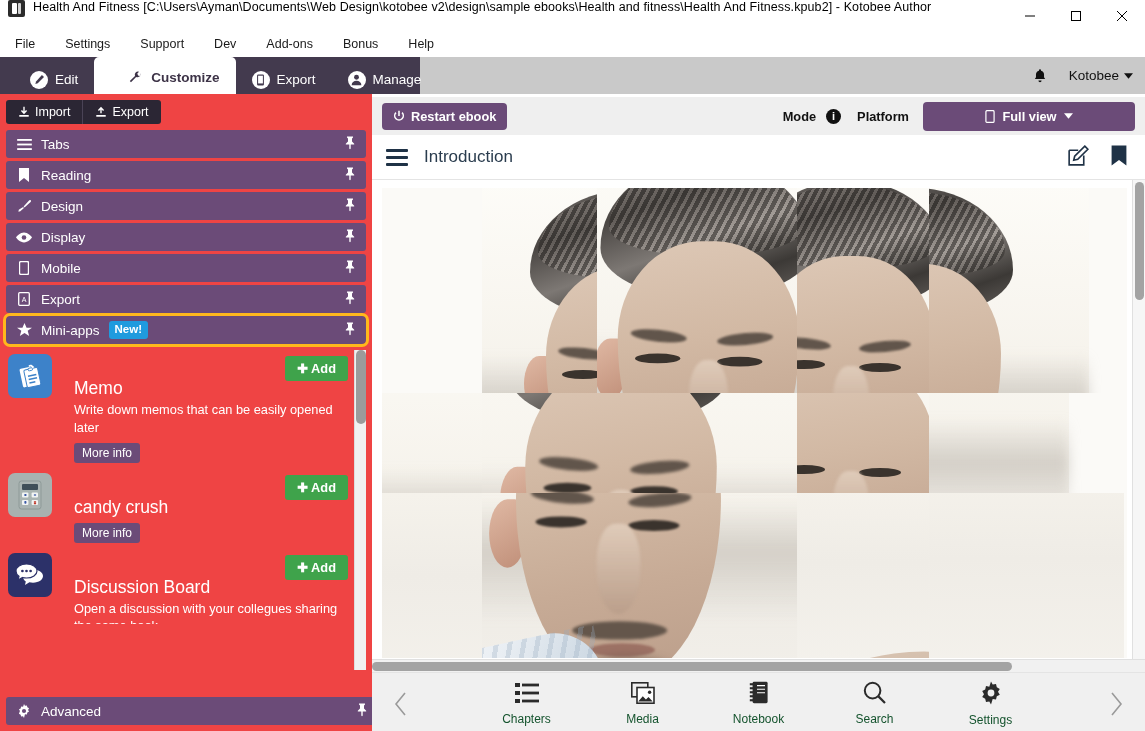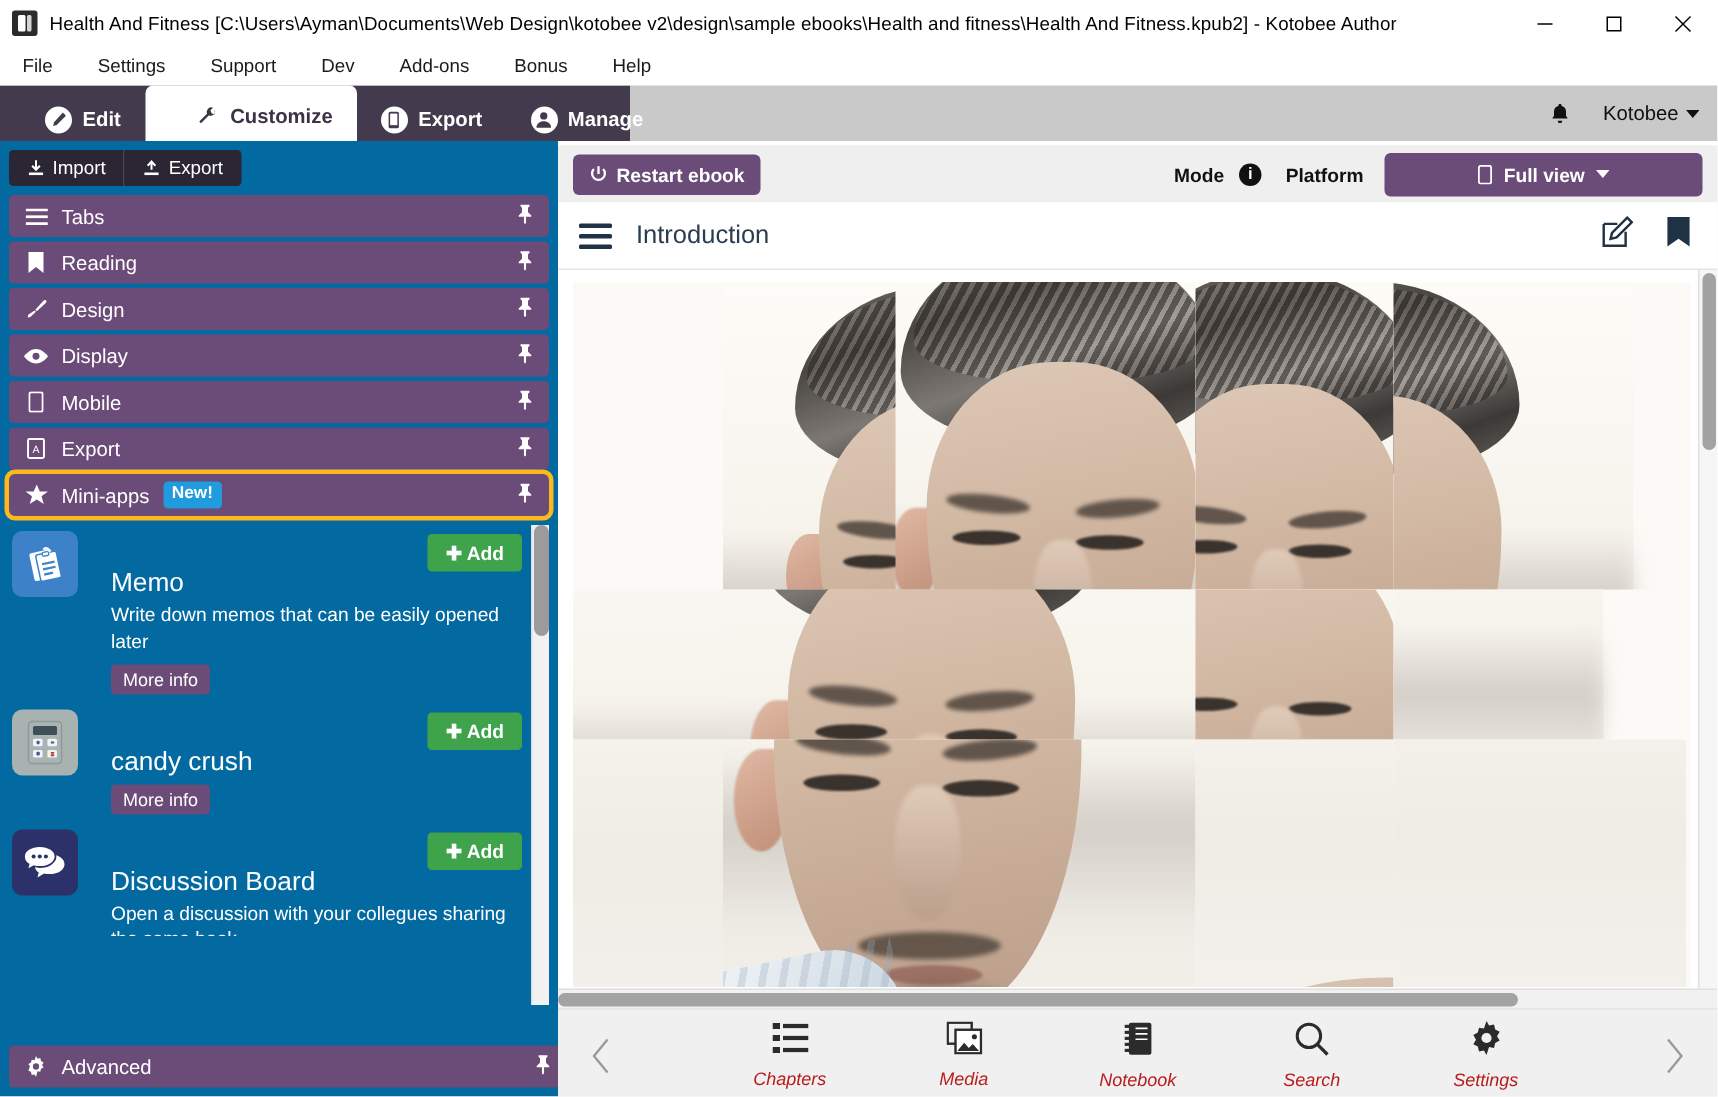--- a/index.html
+++ b/index.html
@@ -7,21 +7,21 @@
     width: 1145px; height: 731px;
     font-family: "Liberation Sans", sans-serif;
     background: #ffffff;
     overflow: hidden;
   }
   .app { position: relative; width: 1145px; height: 731px; }
 
   
   .titlebar {
     position: absolute; left: 0; top: 0; width: 1145px; height: 31px;
-    background: #ffffff; display: flex; align-items: center;
+    background: #ffffff; display: flex; align-items: flex-start;
   }
   .title-icon {
     width: 17px; height: 17px; margin-left: 8px; margin-right: 8px;
     background: #2b2b2b; border-radius: 2px; position: relative; flex: none;
   }
   .title-icon::before {
     content: ""; position: absolute; left: 4px; top: 3px; width: 5px; height: 11px;
     background: #fff; border-radius: 1px;
   }
   .title-icon::after {
@@ -55,40 +55,40 @@
   }
   .nav-purple {
     position: absolute; left: 0; top: 0; width: 1145px; height: 37px;
     background: #433a4e;
     clip-path: polygon(0 0, 420px 0, 420px 37px, 0 37px);
   }
   .tabs { position: absolute; left: 14px; top: 0; height: 37px; display: flex; align-items: flex-end; }
   .tab {
     display: flex; align-items: center; gap: 7px;
     height: 29px; padding: 0 16px; font-size: 13.5px; color: #ffffff;
-    border-radius: 5px 5px 0 0; cursor: pointer; white-space: nowrap; font-weight: bold;
+    border-radius: 5px 5px 0 0; cursor: pointer; white-space: nowrap;
   }
   .tab.active { background: #ffffff; color: #3d3347; height: 37px; font-weight: bold; padding-top: 4px; padding-left: 32px; }
   .tab-ico {
     width: 18px; height: 18px; border-radius: 50%; background: #ffffff;
     display: flex; align-items: center; justify-content: center; flex: none;
   }
   .tab.active .tab-ico { background: transparent; }
   .tab-ico svg { display: block; }
   .nav-right {
     position: absolute; right: 12px; top: 0; height: 37px;
     display: flex; align-items: center; gap: 22px;
   }
   .bell { cursor: pointer; display: flex; align-items: center; }
   .user-menu { font-size: 13.5px; color: #111; display: flex; align-items: center; gap: 5px; cursor: pointer; }
 
   
   .sidebar {
     position: absolute; left: 0; top: 94px; width: 372px; height: 637px;
-    background: #0369a1; overflow: hidden;
+    background: #ef4444; overflow: hidden;
   }
   .io-row { display: flex; padding: 6px 6px 3px 6px; gap: 0; }
   .io-btn {
     display: flex; align-items: center; gap: 5px;
     background: #2b2634; color: #ffffff; font-size: 12.5px;
     padding: 5px 12px; border: none; cursor: pointer;
   }
   .io-btn:first-child { border-radius: 3px 0 0 3px; }
   .io-btn:last-child { border-radius: 0 3px 3px 0; border-left: 1px solid #4a4356; }
 
@@ -289,21 +289,21 @@
   .reader-foot {
     height: 62px; background: #f0f0f0; display: flex; align-items: center;
     padding: 0 14px; flex: none; border-top: 1px solid #e4e4e4;
   }
   .arrow { width: 30px; display: flex; align-items: center; justify-content: center; cursor: pointer; color: #9a9a9a; }
   .foot-items { flex: 1; display: flex; align-items: center; justify-content: center; gap: 44px; }
   .foot-item {
     display: flex; flex-direction: column; align-items: center; gap: 4px; cursor: pointer;
     width: 72px;
   }
-  .foot-label { font-size: 12px; color: #b91c1c; font-style: italic; }
+  .foot-label { font-size: 12px; color: #14532d; }
 </style>
 </head>
 <body>
 
 <div class="app">
 
   <div class="titlebar">
     <div class="title-icon"></div>
     <div class="title-text">Health And Fitness [C:\Users\Ayman\Documents\Web Design\kotobee v2\design\sample ebooks\Health and fitness\Health And Fitness.kpub2] - Kotobee Author</div>
     <div class="win-btns">

